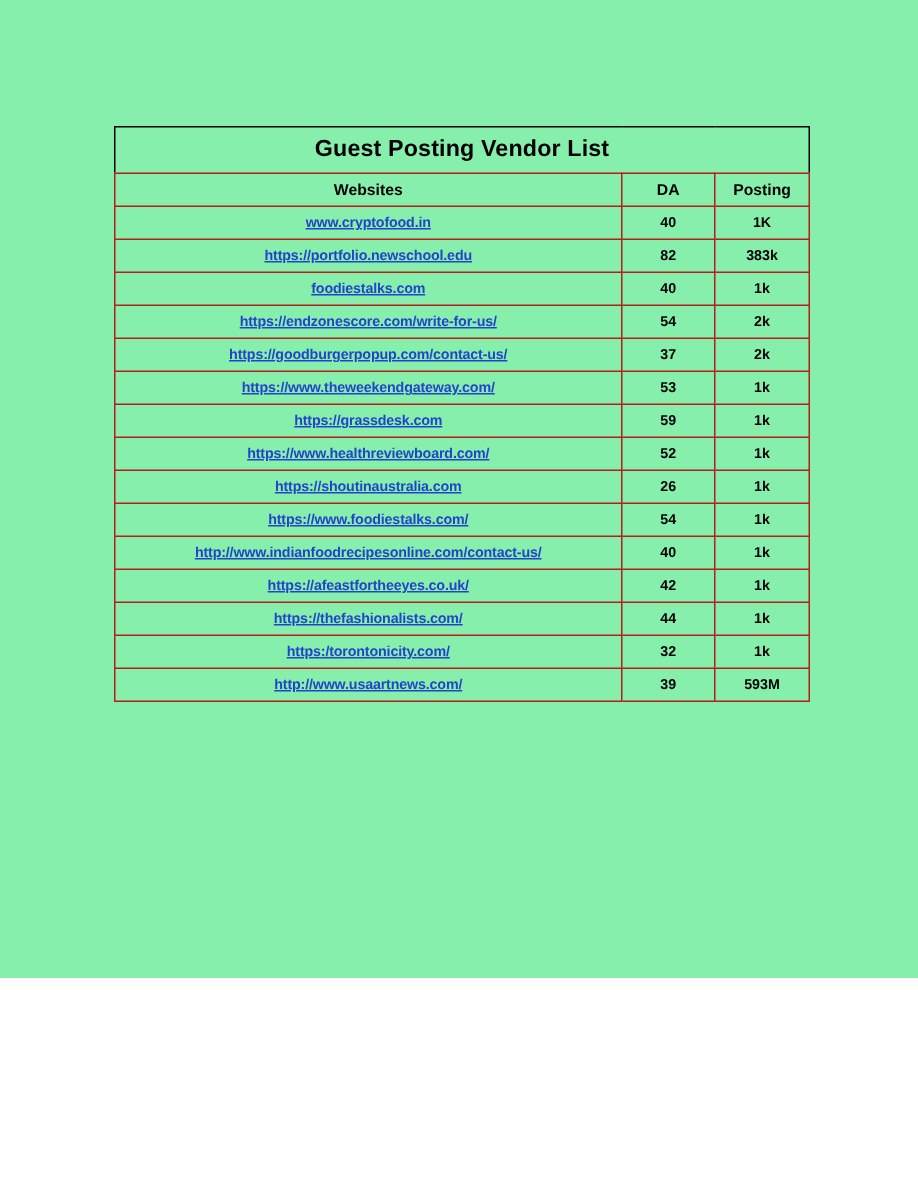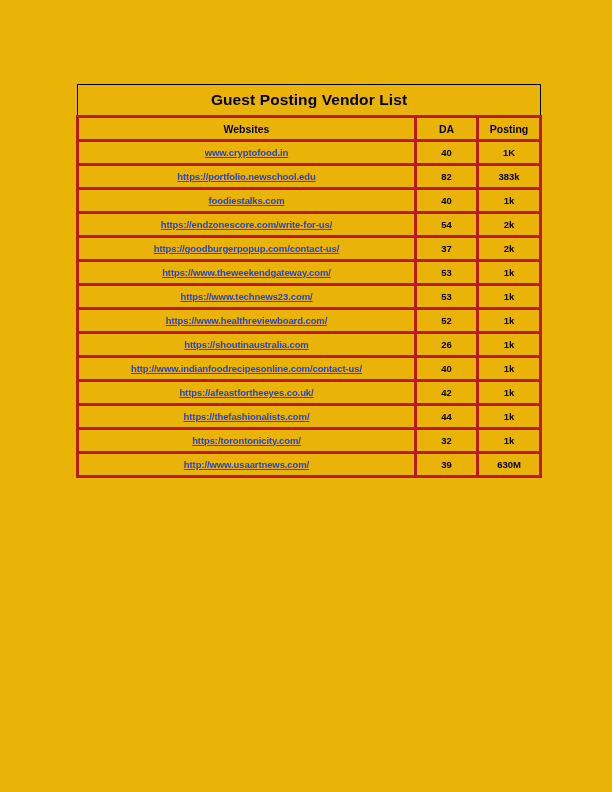--- a/index.html
+++ b/index.html
@@ -13,42 +13,42 @@
     position: relative;
     font-family: "Liberation Sans", sans-serif;
     -webkit-font-smoothing: none;
   }
 
   #doc-page {
     position: absolute;
     left: 0;
     top: 0;
     width: 612px;
-    height: 792px;
-    background: #eab308;
+    height: 652px;
+    background: #86efac;
     overflow: hidden;
   }
 
   #vendor-table-wrap {
     position: absolute;
     left: 76px;
     top: 84px;
     width: 463px;
   }
 
   table.vendor-table {
     border-collapse: collapse;
     table-layout: fixed;
     width: 463px;
     border: 1.6px solid #000000;
   }
 
   table.vendor-table td,
   table.vendor-table th {
-    border: 3px solid #b91c1c;
+    border: 1px solid #b91c1c;
     padding: 0;
     margin: 0;
     text-align: center;
     vertical-align: middle;
     color: #000000;
   }
 
   
   col.col-site    { width: 338px; }
   col.col-da      { width: 62px;  }
@@ -137,32 +137,37 @@
             <td class="cell-site"><a class="site-link" href="#">https://goodburgerpopup.com/contact-us/</a></td>
             <td class="cell-da">37</td>
             <td class="cell-traffic">2k</td>
           </tr>
           <tr class="data-row">
             <td class="cell-site"><a class="site-link" href="#">https://www.theweekendgateway.com/</a></td>
             <td class="cell-da">53</td>
             <td class="cell-traffic">1k</td>
           </tr>
           <tr class="data-row">
-            <td class="cell-site"><a class="site-link" href="#">https://www.technews23.com/</a></td>
-            <td class="cell-da">53</td>
+            <td class="cell-site"><a class="site-link" href="#">https://grassdesk.com</a></td>
+            <td class="cell-da">59</td>
             <td class="cell-traffic">1k</td>
           </tr>
           <tr class="data-row">
             <td class="cell-site"><a class="site-link" href="#">https://www.healthreviewboard.com/</a></td>
             <td class="cell-da">52</td>
             <td class="cell-traffic">1k</td>
           </tr>
           <tr class="data-row">
             <td class="cell-site"><a class="site-link" href="#">https://shoutinaustralia.com</a></td>
             <td class="cell-da">26</td>
+            <td class="cell-traffic">1k</td>
+          </tr>
+          <tr class="data-row">
+            <td class="cell-site"><a class="site-link" href="#">https://www.foodiestalks.com/</a></td>
+            <td class="cell-da">54</td>
             <td class="cell-traffic">1k</td>
           </tr>
           <tr class="data-row">
             <td class="cell-site"><a class="site-link" href="#">http://www.indianfoodrecipesonline.com/contact-us/</a></td>
             <td class="cell-da">40</td>
             <td class="cell-traffic">1k</td>
           </tr>
           <tr class="data-row">
             <td class="cell-site"><a class="site-link" href="#">https://afeastfortheeyes.co.uk/</a></td>
             <td class="cell-da">42</td>
@@ -174,19 +179,19 @@
             <td class="cell-traffic">1k</td>
           </tr>
           <tr class="data-row">
             <td class="cell-site"><a class="site-link" href="#">https:/torontonicity.com/</a></td>
             <td class="cell-da">32</td>
             <td class="cell-traffic">1k</td>
           </tr>
           <tr class="data-row">
             <td class="cell-site"><a class="site-link" href="#">http://www.usaartnews.com/</a></td>
             <td class="cell-da">39</td>
-            <td class="cell-traffic">630M</td>
+            <td class="cell-traffic">593M</td>
           </tr>
         </tbody>
     </table>
   </div>
 
 </div>
 
 </body></html>

